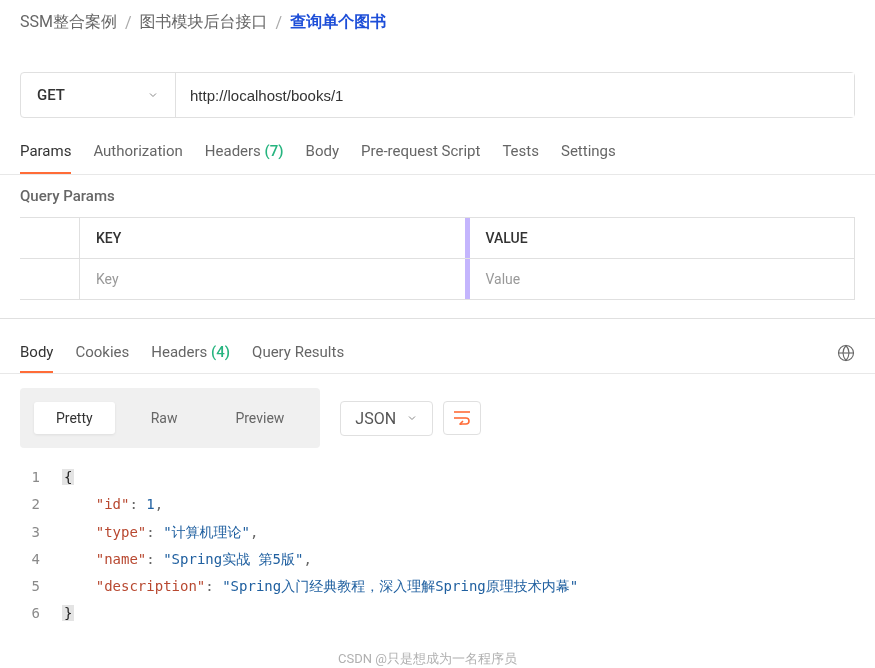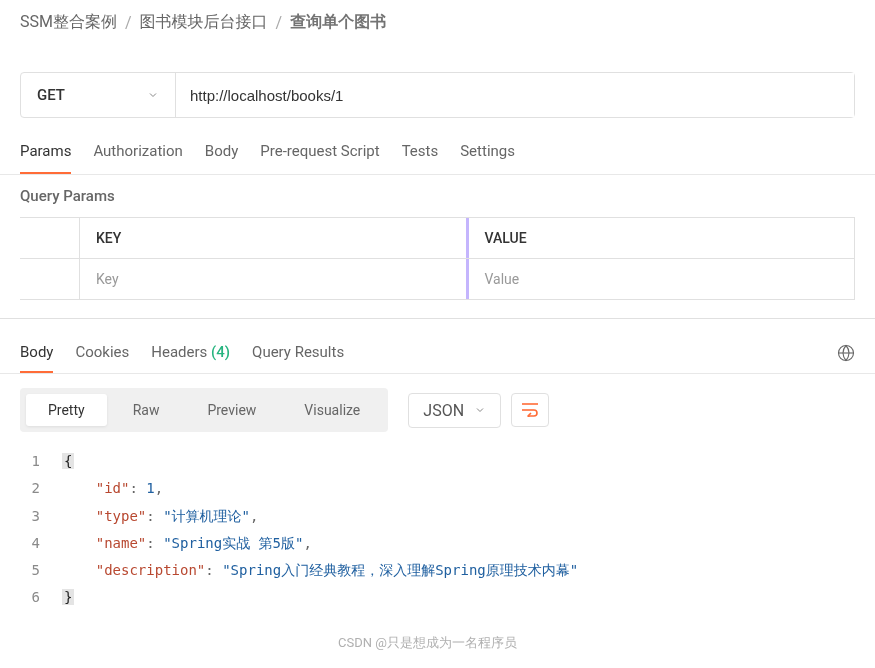--- a/index.html
+++ b/index.html
@@ -12,21 +12,21 @@
     }
     .breadcrumb {
       display: flex;
       align-items: center;
       gap: 8px;
       padding: 12px 20px 10px;
       font-size: 16px;
       color: #666;
     }
     .breadcrumb .sep { color: #aaa; }
-    .breadcrumb .current { color: #737373; font-weight: 600; }
+    .breadcrumb .current { color: #1d4ed8; font-weight: 600; }
     .request-bar {
       display: flex;
       margin: 29px 20px 12px;
       border: 1px solid #e0e0e0;
       border-radius: 4px;
       height: 46px;
     }
     .method-select {
       display: flex;
       align-items: center;
@@ -86,21 +86,21 @@
       border-bottom: 1px solid #e0e0e0;
     }
     .params-table .row:last-child { border-bottom: none; }
     .params-table .checkbox-cell {
       width: 60px;
       border-right: 1px solid #e0e0e0;
     }
     .params-table .cell {
       flex: 1;
       padding: 12px 16px;
-      border-right: 3px solid #c4b5fd;
+      border-right: 5px solid #c4b5fd;
     }
     .params-table .cell:last-child { border-right: none; }
     .params-table .header .cell {
       color: #333;
       font-weight: 500;
       font-size: 14px;
     }
     .params-table .body .cell {
       color: #999;
       font-size: 14px;
@@ -139,22 +139,22 @@
     .response-toolbar {
       display: flex;
       align-items: center;
       gap: 10px;
       padding: 14px 20px 10px;
     }
     .view-mode-group {
       display: flex;
       background: #f0f0f0;
       border-radius: 4px;
-      padding: 6px;
-      gap: 4px;
+      padding: 14px;
+      gap: 14px;
       align-items: flex-end;
     }
     .view-mode {
       padding: 8px 22px;
       color: #666;
       cursor: pointer;
       border-radius: 3px;
       font-size: 14px;
     }
     .view-mode.active {
@@ -230,20 +230,21 @@
     <svg class="chevron-down" viewBox="0 0 24 24" fill="none" stroke="currentColor" stroke-width="2">
         <polyline points="6 9 12 15 18 9"></polyline>
       </svg>
   </div>
   <input class="url-input" value="http://localhost/books/1" style="">
 </div>
 
 <div class="tabs">
   <div class="tab active"><span>Params</span></div>
   <div class="tab"><span>Authorization</span></div>
+  <div class="tab"><span>Headers</span> <span class="count">(7)</span></div>
   <div class="tab"><span>Body</span></div>
   <div class="tab"><span>Pre-request Script</span></div>
   <div class="tab"><span>Tests</span></div>
   <div class="tab"><span>Settings</span></div>
 </div>
 
 <div class="section-label">Query Params</div>
 
 <div class="params-table">
   <div class="row header">
@@ -272,21 +273,20 @@
       <line x1="2" y1="12" x2="22" y2="12"></line>
       <path d="M12 2a15.3 15.3 0 0 1 4 10 15.3 15.3 0 0 1-4 10 15.3 15.3 0 0 1-4-10 15.3 15.3 0 0 1 4-10z"></path>
     </svg>
 </div>
 
 <div class="response-toolbar">
   <div class="view-mode-group">
     <div class="view-mode active">Pretty</div>
     <div class="view-mode">Raw</div>
     <div class="view-mode">Preview</div>
-    <div class="view-mode">Visualize</div>
   </div>
   <div class="format-select">
     <span>JSON</span>
     <svg class="chevron-down" viewBox="0 0 24 24" fill="none" stroke="currentColor" stroke-width="2">
         <polyline points="6 9 12 15 18 9"></polyline>
       </svg>
   </div>
   <div class="wrap-btn">
     <svg width="18" height="14" viewBox="0 0 18 14" fill="none" stroke="currentColor" stroke-width="1.6">
         <line x1="1" y1="1" x2="17" y2="1"></line>

